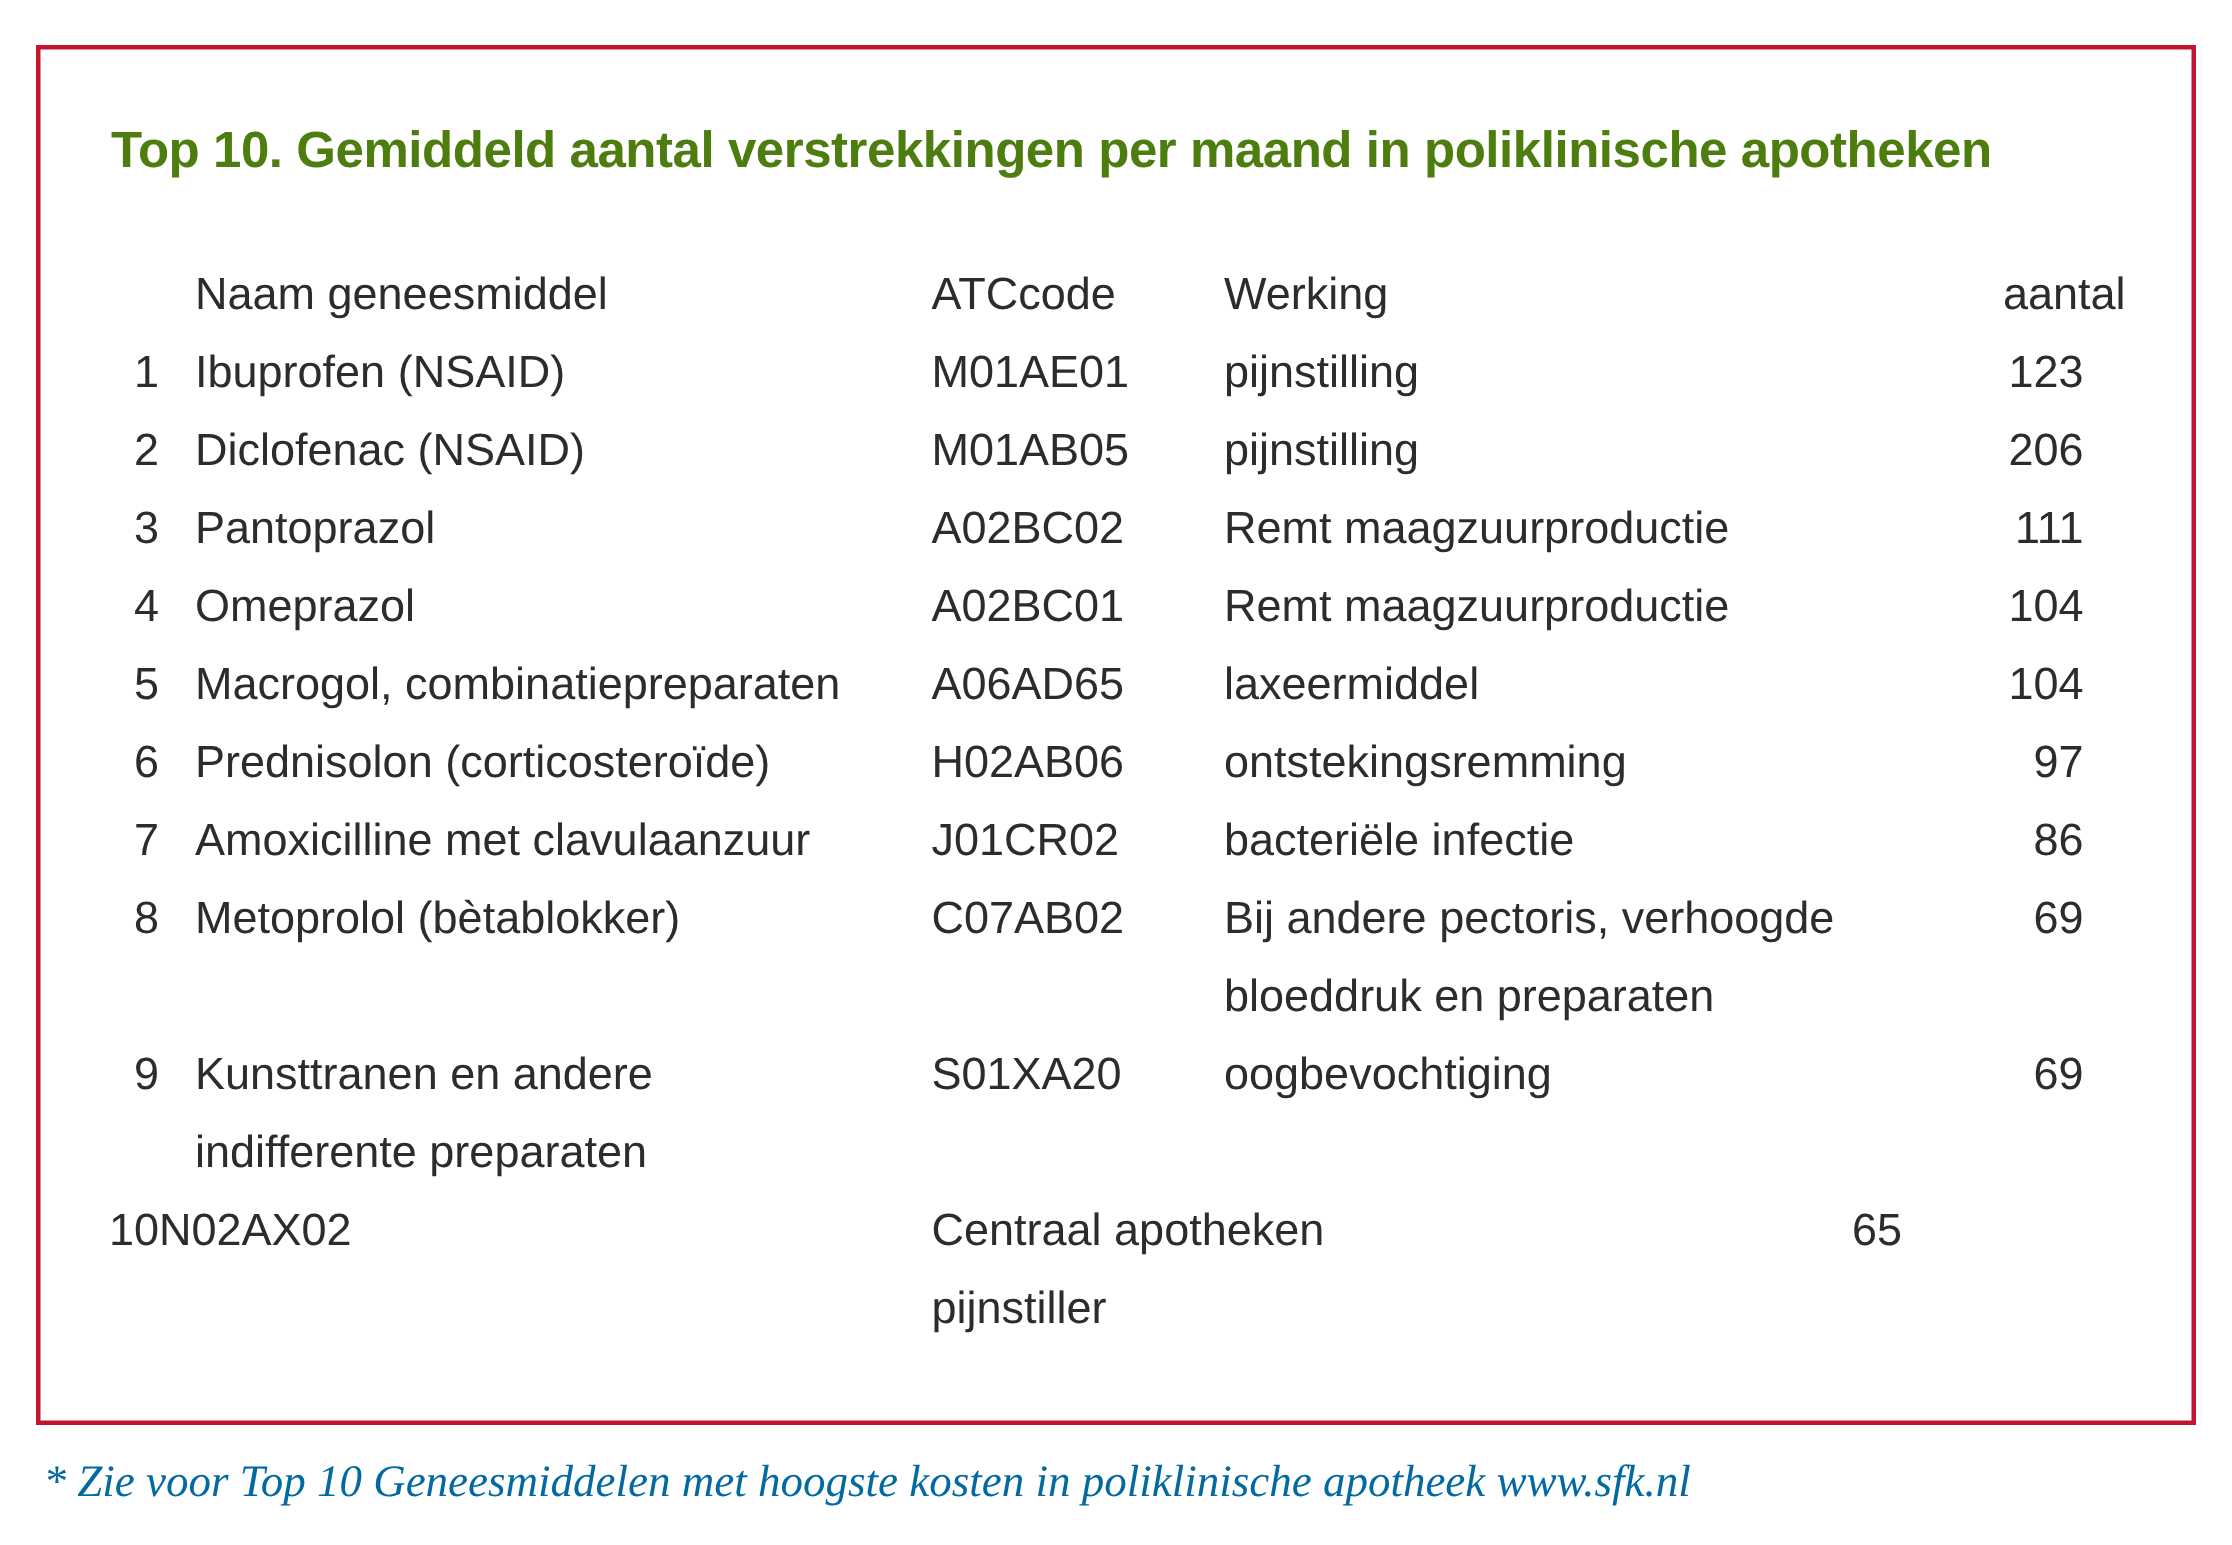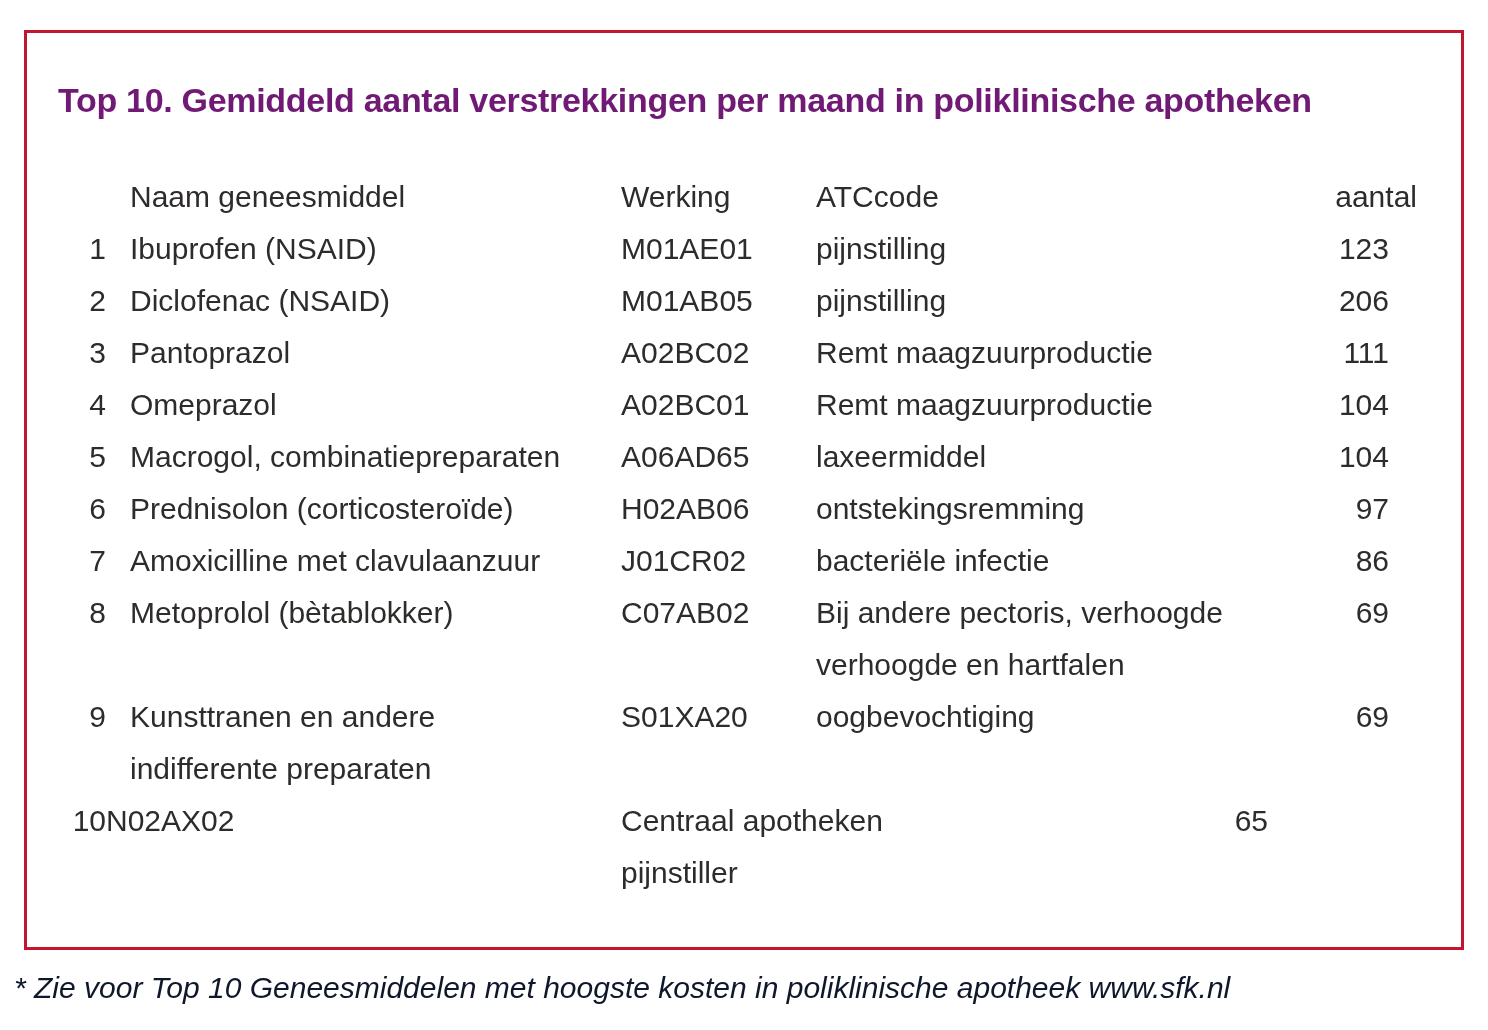--- a/index.html
+++ b/index.html
@@ -19,26 +19,26 @@
     position: absolute;
     left: 24px;
     top: 30px;
     width: 1434px;
     height: 914px;
     border: 3px solid #c2152e;
     background: #ffffff;
     box-sizing: content-box;
   }
   .title {
-    margin: 48px 0 0 31px;
+    margin: 48px 0 0 47px;
     font-size: 34px;
     line-height: 38px;
     font-weight: bold;
     letter-spacing: -0.3px;
-    color: #701a75;
+    color: #4d7c0f;
     white-space: nowrap;
   }
   .table {
     margin: 52px 0 0 33px;
     width: 1357px;
   }
   .tr {
     display: grid;
     grid-template-columns: 46px 515px 195px 480px 121px;
   }
@@ -49,43 +49,43 @@
     box-sizing: border-box;
   }
   .head .td { font-weight: normal; }
   .num { text-align: right; }
   .name { padding-left: 24px; }
   .aantal { text-align: right; padding-right: 28px; }
   .head .aantal { padding-right: 0; }
   .ln { line-height: 52px; white-space: nowrap; }
   .footnote {
     position: absolute;
-    left: 14px;
+    left: 29px;
     top: 966px;
-    font-family: Liberation Sans, sans-serif;
+    font-family: Liberation Serif, serif;
     font-style: italic;
     font-size: 30px;
     line-height: 44px;
-    color: #0f172a;
+    color: #0369a1;
     white-space: nowrap;
   }
 </style>
 </head>
 <body>
 
 <div class="frame">
   <div class="title">Top 10. Gemiddeld aantal verstrekkingen per maand in poliklinische apotheken</div>
 
   <div class="table">
 
     <div class="tr head">
       <div class="td num"></div>
       <div class="td name">Naam geneesmiddel</div>
+      <div class="td atc">ATCcode</div>
       <div class="td werking">Werking</div>
-      <div class="td atc">ATCcode</div>
       <div class="td aantal">aantal</div>
     </div>
 
     <div class="tr">
       <div class="td num">1</div>
       <div class="td name">
         <div class="ln">Ibuprofen (NSAID)</div>
         <div class="ln"></div>
       </div>
       <div class="td atc">M01AE01</div>
@@ -182,21 +182,21 @@
 
     <div class="tr">
       <div class="td num">8</div>
       <div class="td name">
         <div class="ln">Metoprolol (bètablokker)</div>
         <div class="ln"></div>
       </div>
       <div class="td atc">C07AB02</div>
       <div class="td werking">
         <div class="ln">Bij andere pectoris, verhoogde</div>
-        <div class="ln">verhoogde en hartfalen</div>
+        <div class="ln">bloeddruk en preparaten</div>
       </div>
       <div class="td aantal">69</div>
     </div>
 
     <div class="tr">
       <div class="td num">9</div>
       <div class="td name">
         <div class="ln">Kunsttranen en andere</div>
         <div class="ln">indifferente preparaten</div>
       </div>

